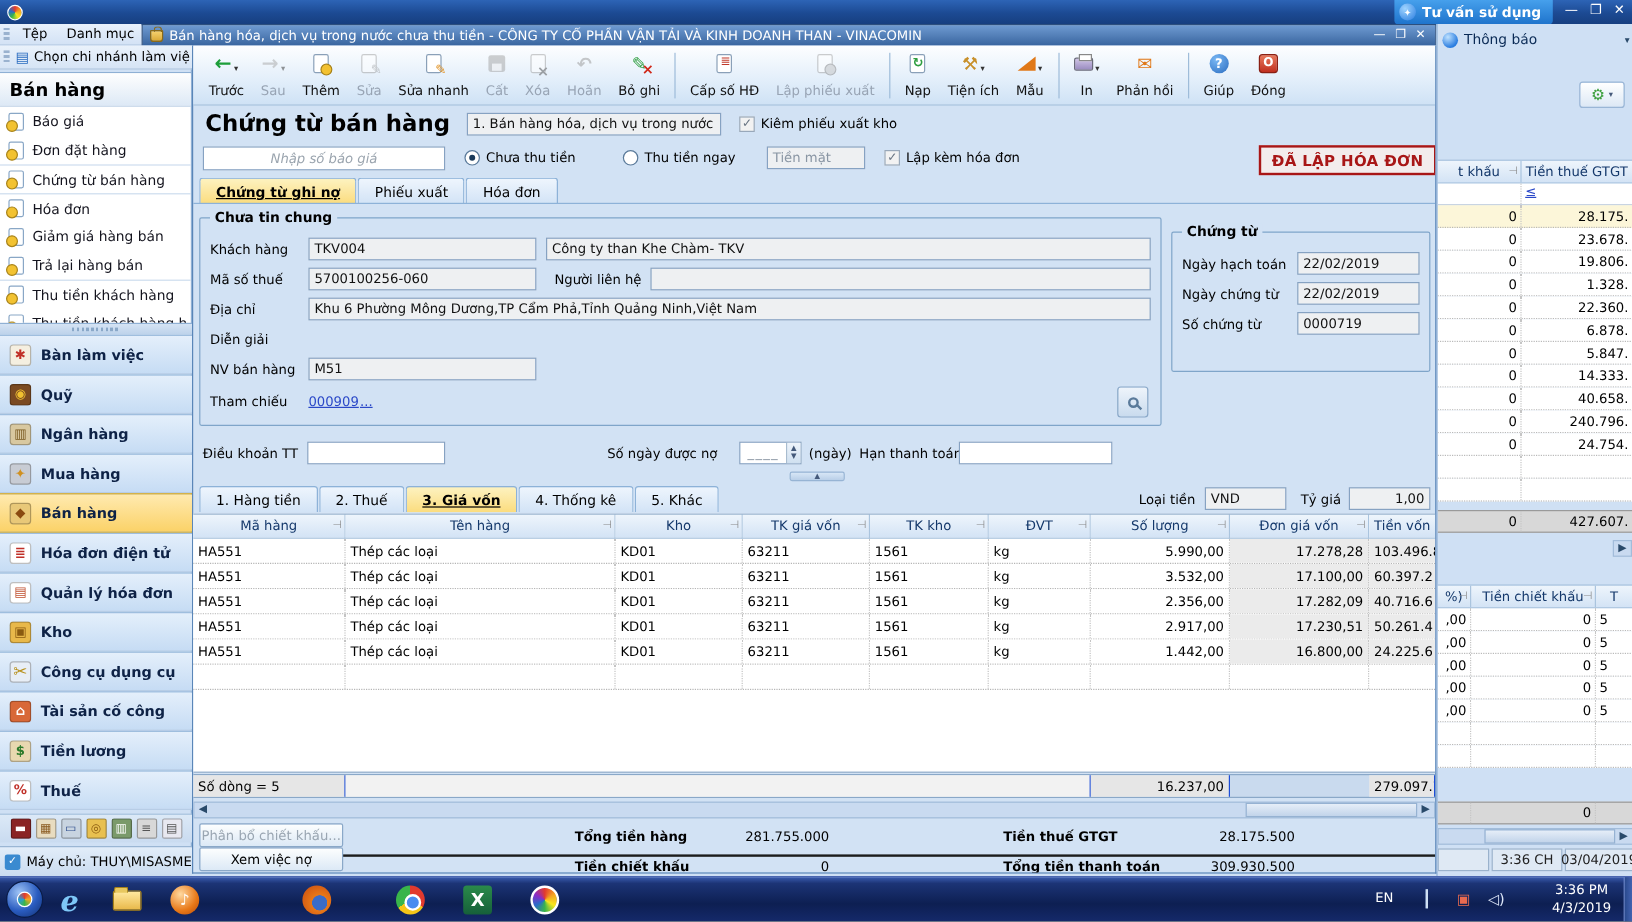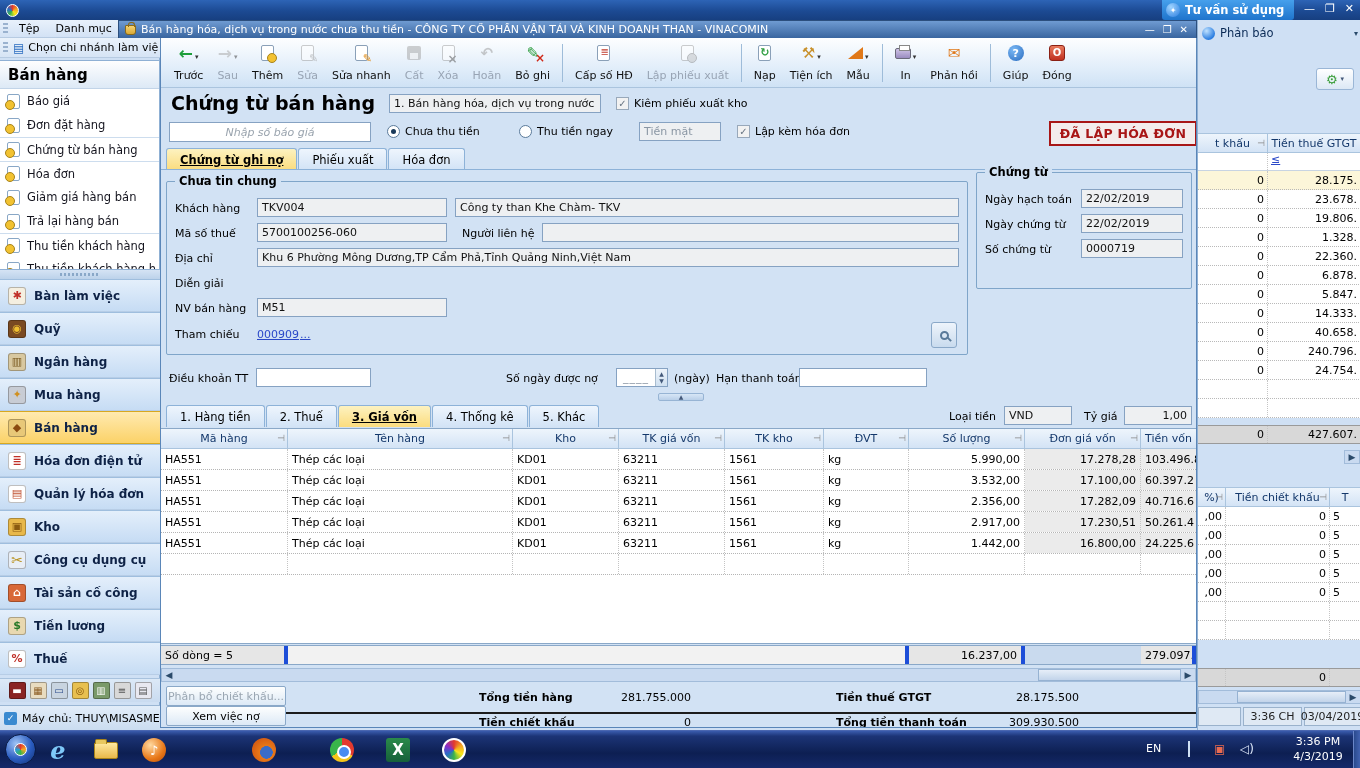--- a/index.html
+++ b/index.html
@@ -127,21 +127,21 @@
 .grid{position:absolute;left:0;top:390px;width:1035px;height:216px;background:#fff;border-top:1px solid #8aa8c8;border-bottom:1px solid #8aa8c8}
 .ghead{display:flex;height:20px}
 .hc{display:flex;align-items:center;justify-content:center;background:linear-gradient(#eef5fc,#d3e3f5);border-right:1px solid #aac4de;border-bottom:1px solid #aac4de;color:#14386b;font-size:11px;position:relative;overflow:hidden;white-space:nowrap}
 .pin{position:absolute;right:2px;top:4px;color:#8a8a8a;font-size:9px}
 .grow{display:flex;height:21px;border-bottom:1px dotted #b5b5b5;background:#fff}
 .gc{display:flex;align-items:center;padding:0 4px;border-right:1px dotted #c4c4c4;overflow:hidden;white-space:nowrap;font-size:11px;color:#000}
 .gc.num{justify-content:flex-end}
 .gc.gray{background:#ebebeb}
 .c0{width:127px}.c1{width:225px}.c2{width:106px}.c3{width:106px}.c4{width:99px}.c5{width:85px}.c6{width:116px}.c7{width:116px}.c8{width:55px;border-right:none}
 .gfoot{position:absolute;left:0;top:607px;width:1035px;height:20px;display:flex;background:#c9daee;border-top:1px solid #8aa8c8;border-bottom:1px solid #8aa8c8}
-.fc{display:flex;align-items:center;padding:0 4px;border-right:4px solid #1d4ed8;background:#e6e6e6;overflow:hidden;white-space:nowrap;font-size:11px}
+.fc{display:flex;align-items:center;padding:0 4px;border-right:1px solid #1d4ed8;background:#e6e6e6;overflow:hidden;white-space:nowrap;font-size:11px}
 .fc.mid{background:#f2f2f2}
 .fc.num{justify-content:flex-end}
 .fc.gap{background:transparent;border-right:none}
 
 .sbtn{position:absolute;width:120px;height:20px;background:linear-gradient(#fdfefe,#dce9f6);border:1px solid #8aa8c8;border-radius:2px;display:flex;align-items:center;justify-content:center;font-size:11px}
 .sbtn.dis{color:#9aa6b2}
 .slbl{position:absolute;font-weight:bold;font-size:11px;color:#000;white-space:nowrap}
 .sval{position:absolute;font-size:11px;text-align:right;color:#000}
 
 .taskbar{position:absolute;left:0;top:730px;width:1360px;height:38px;background:linear-gradient(#3a5cae 0%,#1c3476 14%,#0d1f52 60%,#15296a 100%);border-top:1px solid #4a66b0;display:flex;align-items:center}
@@ -194,21 +194,21 @@
     <span class="cbtns">
       <span>—</span>
       <span>❐</span>
       <span>✕</span>
     </span>
   </div>
 
   <div class="rightstrip">
     <div class="tbrow">
       <span class="globe"></span>
-      <span>Phản báo</span>
+      <span>Thông báo</span>
       <span style="margin-left:auto;font-size:8px;color:#2a4a6a">▾</span>
     </div>
     <div class="gearbtn">
       <span class="gear">⚙</span>
       <span style="font-size:7px;color:#44597a">▾</span>
     </div>
     <div class="ab" style="left:0;top:113px;width:163px">
       <div class="bg-h">
         <div class="bg-hc" style="width:70px">
             <span>t khấu</span>
@@ -627,21 +627,21 @@
       <span class="flbl" style="left:8px;top:120px">NV bán hàng</span>
       <div class="fld ab" style="left:90px;top:116px;width:190px">M51</div>
       <span class="flbl" style="left:8px;top:146px">Tham chiếu</span>
       <a class="link ab" style="left:90px;top:146px">000909</a>
       <a class="link ab" style="left:133px;top:146px">...</a>
       <div class="refbtn" style="left:764px;top:140px">
           <span class="mag"></span>
         </div>
     </div>
 
-    <div class="gbox" style="left:815px;top:134px;width:216px;height:117px">
+    <div class="gbox" style="left:815px;top:155px;width:216px;height:117px">
       <span class="gtitle">Chứng từ</span>
       <span class="flbl" style="left:8px;top:20px">Ngày hạch toán</span>
       <div class="fld ab" style="left:104px;top:16px;width:102px">22/02/2019</div>
       <span class="flbl" style="left:8px;top:45px">Ngày chứng từ</span>
       <div class="fld ab" style="left:104px;top:41px;width:102px">22/02/2019</div>
       <span class="flbl" style="left:8px;top:70px">Số chứng từ</span>
       <div class="fld ab" style="left:104px;top:66px;width:102px">0000719</div>
     </div>
 
     <span class="flbl" style="left:8px;top:334px">Điều khoản TT</span>

